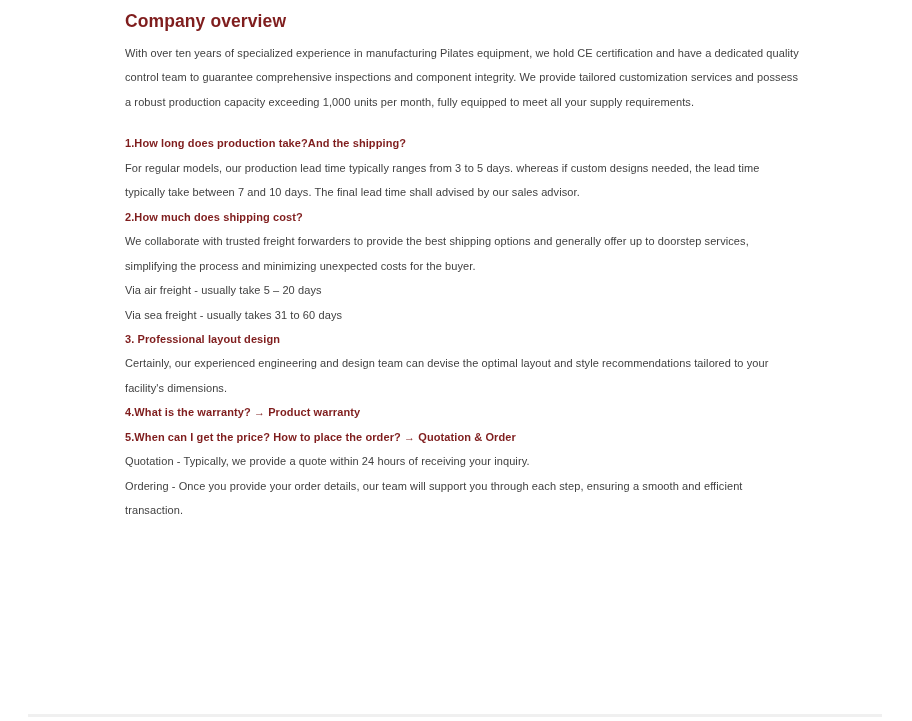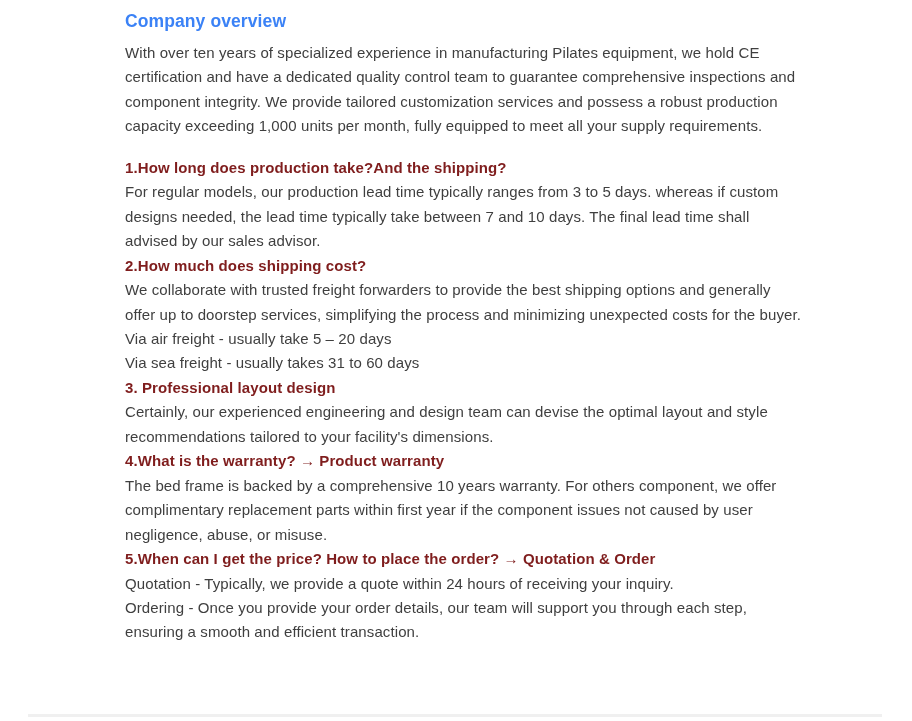--- a/index.html
+++ b/index.html
@@ -17,28 +17,28 @@
   .content {
     position: absolute;
     left: 125px;
     top: 10px;
     width: 676px;
   }
   .page-title {
     font-size: 17.5px;
     line-height: 23px;
     font-weight: 700;
-    color: #3b82f6;
+    color: #7f1d1d;
     margin: 0 0 8px 0;
     letter-spacing: 0.1px;
   }
   .content p,
   .content h3 {
     margin: 0;
-    font-size: 15px;
+    font-size: 11px;
     line-height: 24.45px;
     letter-spacing: 0.1px;
   }
   .content p {
     color: #3f3f3f;
     font-weight: 400;
   }
   .content h3 {
     color: #7f1d1d;
     font-weight: 700;
@@ -76,21 +76,20 @@
     <p>Via sea freight - usually takes 31 to 60 days</p>
   </section>
 
   <section>
     <h3>3. Professional layout design</h3>
     <p>Certainly, our experienced engineering and design team can devise the optimal layout and style recommendations tailored to your facility's dimensions.</p>
   </section>
 
   <section>
     <h3>4.What is the warranty? → Product warranty</h3>
-    <p>The bed frame is backed by a comprehensive 10 years warranty. For others component, we offer complimentary replacement parts within first year if the component issues not caused by user negligence, abuse, or misuse.</p>
   </section>
 
   <section>
     <h3>5.When can I get the price? How to place the order? → Quotation &amp; Order</h3>
     <p>Quotation - Typically, we provide a quote within 24 hours of receiving your inquiry.</p>
     <p>Ordering - Once you provide your order details, our team will support you through each step, ensuring a smooth and efficient transaction.</p>
   </section>
 
 </div>
 

